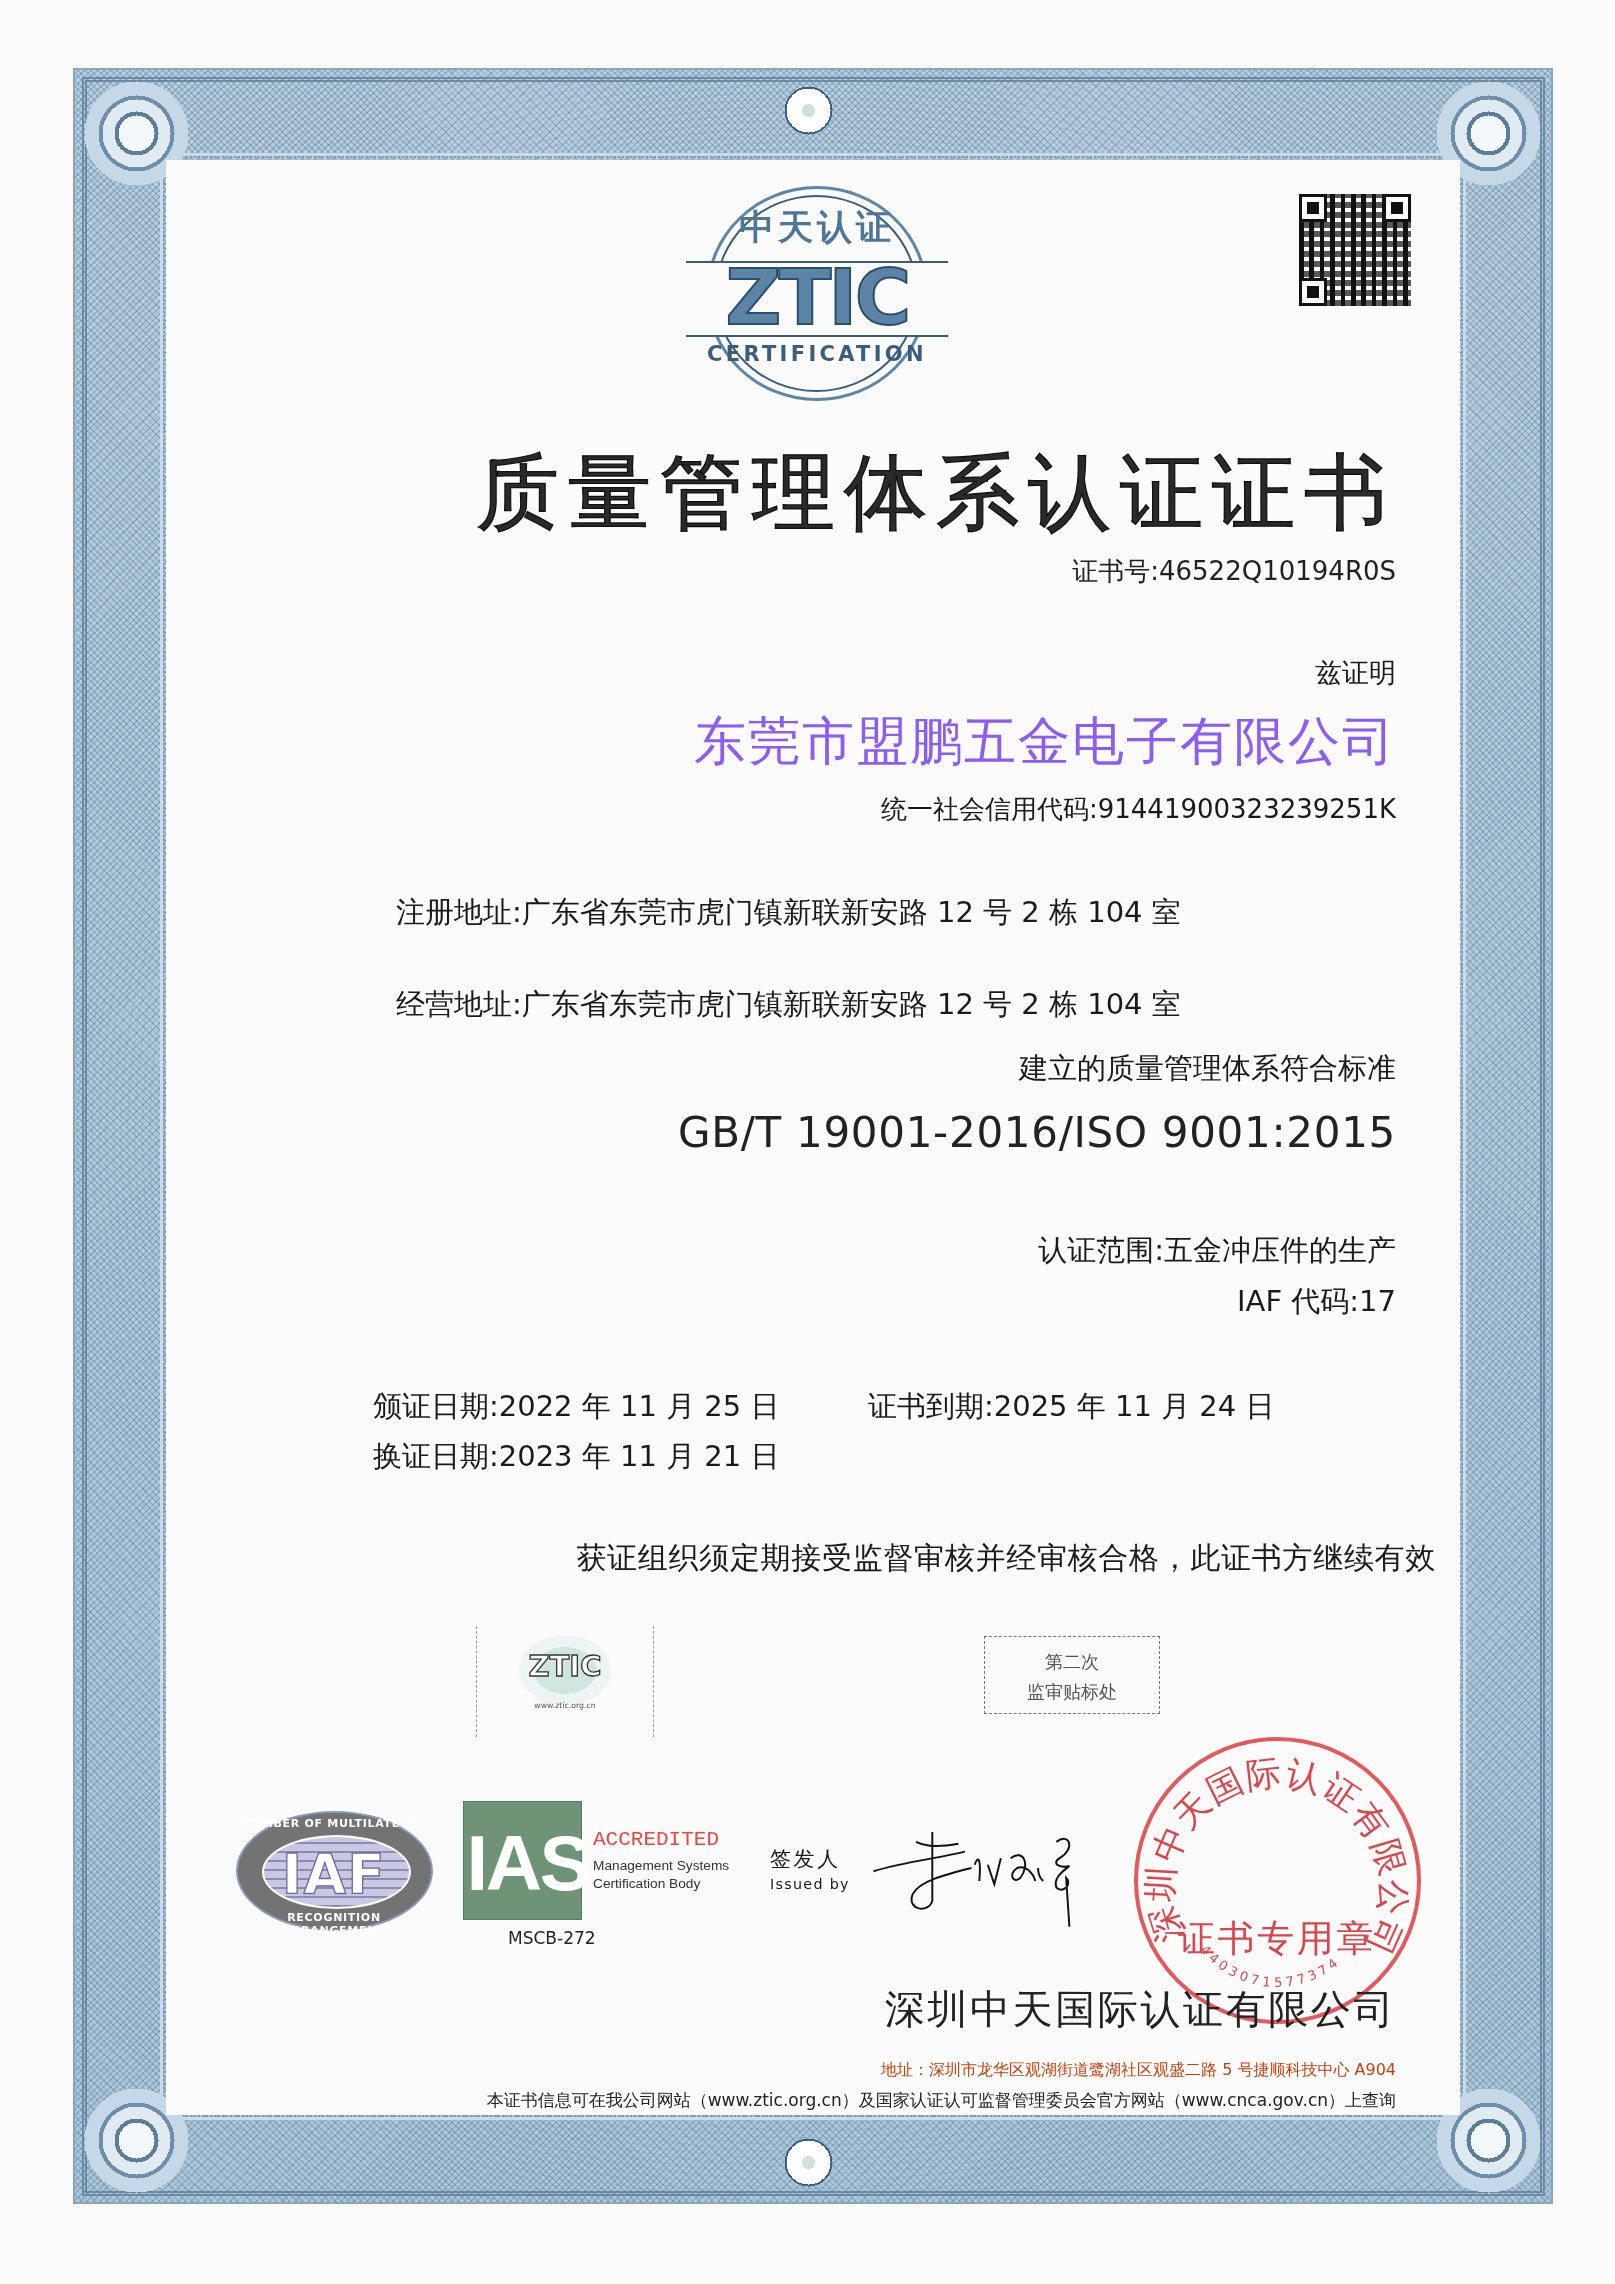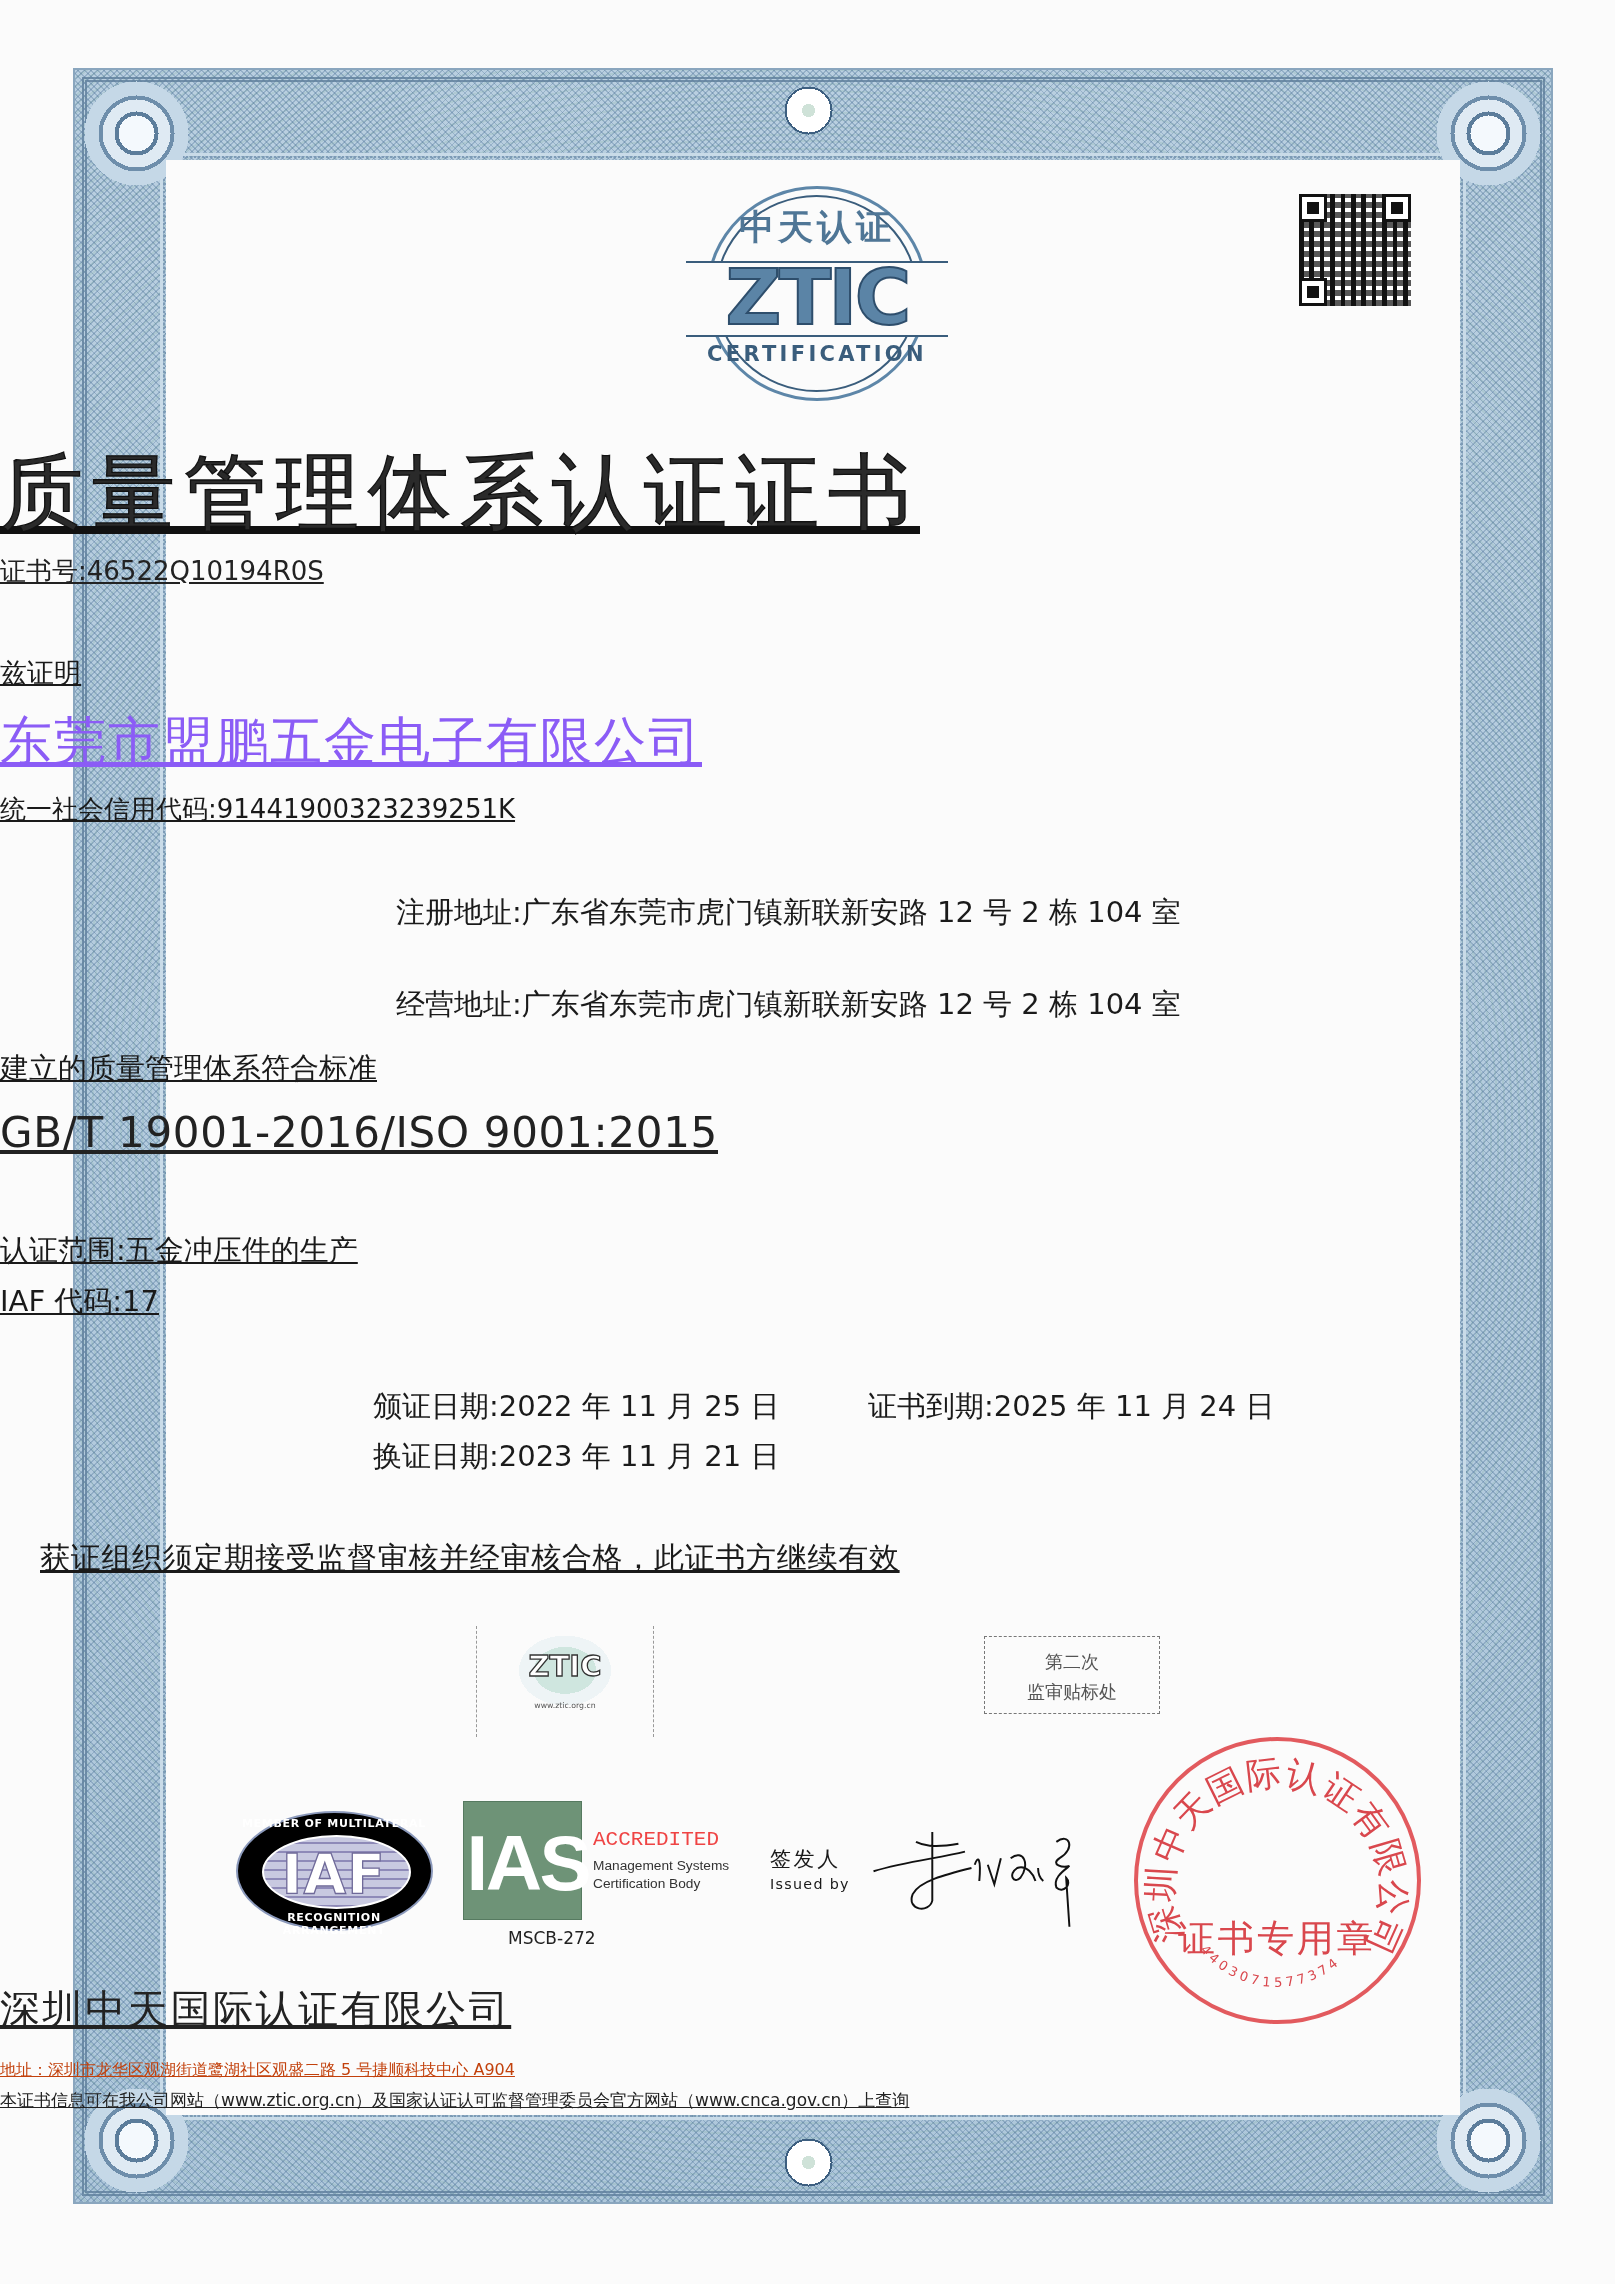--- a/index.html
+++ b/index.html
@@ -57,21 +57,21 @@
     position: absolute; left: 779px; top: 2133px;
     width: 59px; height: 59px; border-radius: 50%;
     background: radial-gradient(circle, #cfe2d8 0 6.5px, #ffffff 6.5px 22px, #3d5f80 22px 24px, transparent 24px);
   }
   .paper {
     position: absolute;
     left: 166px; top: 160px;
     width: 1294px; height: 1955px;
     background: #fbfbfb;
   }
-  .center-line { position: absolute; left: 0; width: 1396px; text-align: left; white-space: nowrap; text-decoration: underline; }
+  .center-line { position: absolute; left: 0; width: 1396px; text-align: right; white-space: nowrap; }
 
   
   .logo { position: absolute; left: 686px; top: 186px; width: 262px; height: 215px; }
   .logo .ring {
     position: absolute; left: 19.6px; top: 0; width: 222px; height: 215px;
     border: 3.9px solid #5d86a8; border-radius: 50%; box-sizing: border-box;
   }
   .logo .ring2 {
     position: absolute; left: 29px; top: 9px; width: 203px; height: 197px;
     border: 2px solid #3a5d7c; border-radius: 50%; box-sizing: border-box;
@@ -124,21 +124,21 @@
   .mark-ztic { position: absolute; left: 476px; top: 1626px; width: 176px; height: 111px;
     border-left: 1.3px dashed #999; border-right: 1.3px dashed #999;
     background: radial-gradient(ellipse at 50% 40%, #cfe6df 0 31px, #eef4f6 31px 46px, transparent 46px); }
   .mark-ztic .t { position: absolute; left: 0; width: 176px; top: 23px; text-align: center;
     font-weight: bold; font-size: 29px; color: #fff; -webkit-text-stroke: 1.3px #333; }
   .mark-ztic .s { position: absolute; left: 0; width: 176px; top: 75px; text-align: center; font-size: 7.8px; color: #555; }
   .audit-box { position: absolute; left: 984px; top: 1636px; width: 176px; height: 78px;
     border: 1.3px dashed #777; text-align: center; font-size: 18px; color: #555; box-sizing: border-box; padding-top: 10.4px; line-height: 30px; }
 
   .iaf { position: absolute; left: 236px; top: 1811px; width: 197px; height: 120px; border-radius: 50%;
-    background: #000000; border: 2.6px solid #8b99bb; box-sizing: border-box; }
+    background: #737373; border: 2.6px solid #8b99bb; box-sizing: border-box; }
   .iaf .inner { position: absolute; left: 23.5px; top: 22px; width: 145px; height: 70px; border-radius: 50%;
     background: repeating-linear-gradient(0deg, #8e8ab8 0 2px, #c8c9e0 2px 9px),
                 repeating-linear-gradient(90deg, #8e8ab8 0 2px, transparent 2px 11.7px); border: 2px solid #fff; }
   .iaf .txt { position: absolute; left: 0; width: 192px; top: 29px; text-align: center;
     font-weight: bold; font-size: 55px; color: #fff; -webkit-text-stroke: 1.3px #6f6a99; letter-spacing: 1.3px; }
   .iaf .ring-top { position: absolute; left: 0; width: 192px; top: 3.9px; text-align: center; font-size: 11px; font-weight: bold; color: #fff; letter-spacing: 0.7px; }
   .iaf .ring-bot { position: absolute; left: 0; width: 192px; top: 98px; text-align: center; font-size: 11px; font-weight: bold; color: #fff; letter-spacing: 0.7px; }
 
   .ias { position: absolute; left: 463px; top: 1801px; width: 119px; height: 119px; background: #6e9377; border: 1.3px solid #567a60; box-sizing: border-box; }
   .ias .txt { position: absolute; left: 2.6px; top: 22px; font-weight: bold; font-size: 78px; line-height: 78px; color: #fff; letter-spacing: -2.6px; font-family: "Liberation Sans", sans-serif; }

